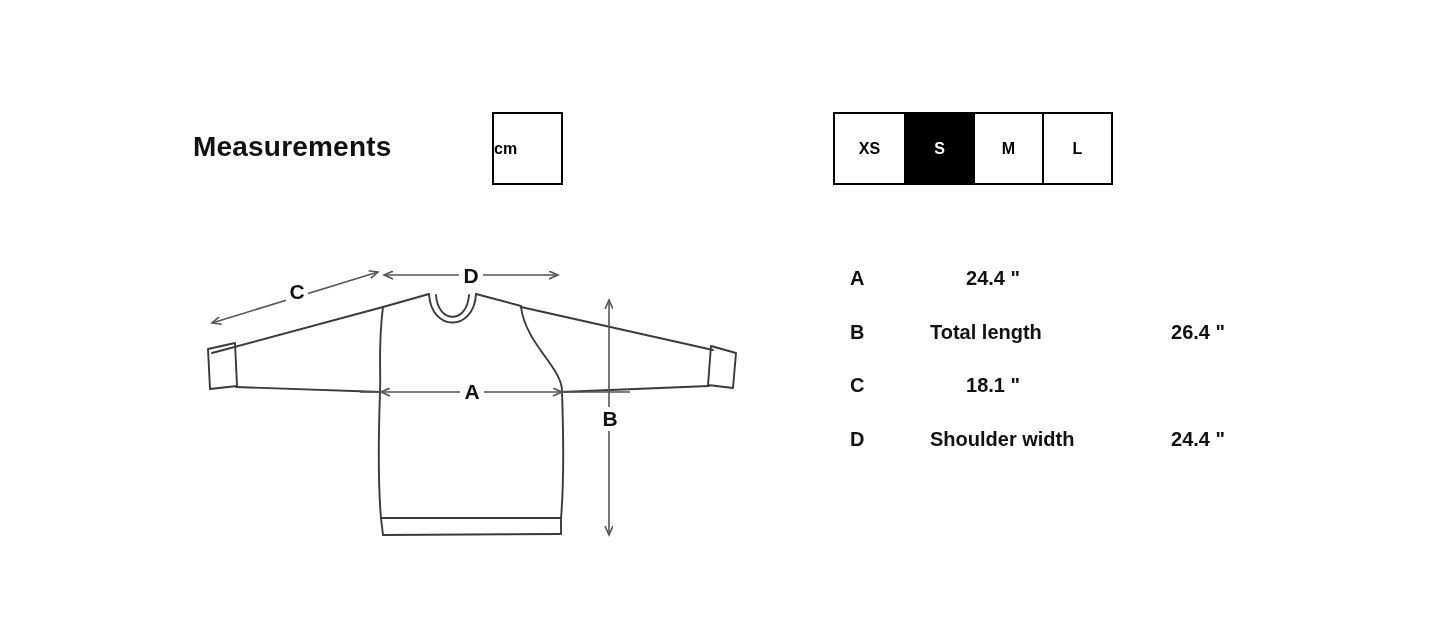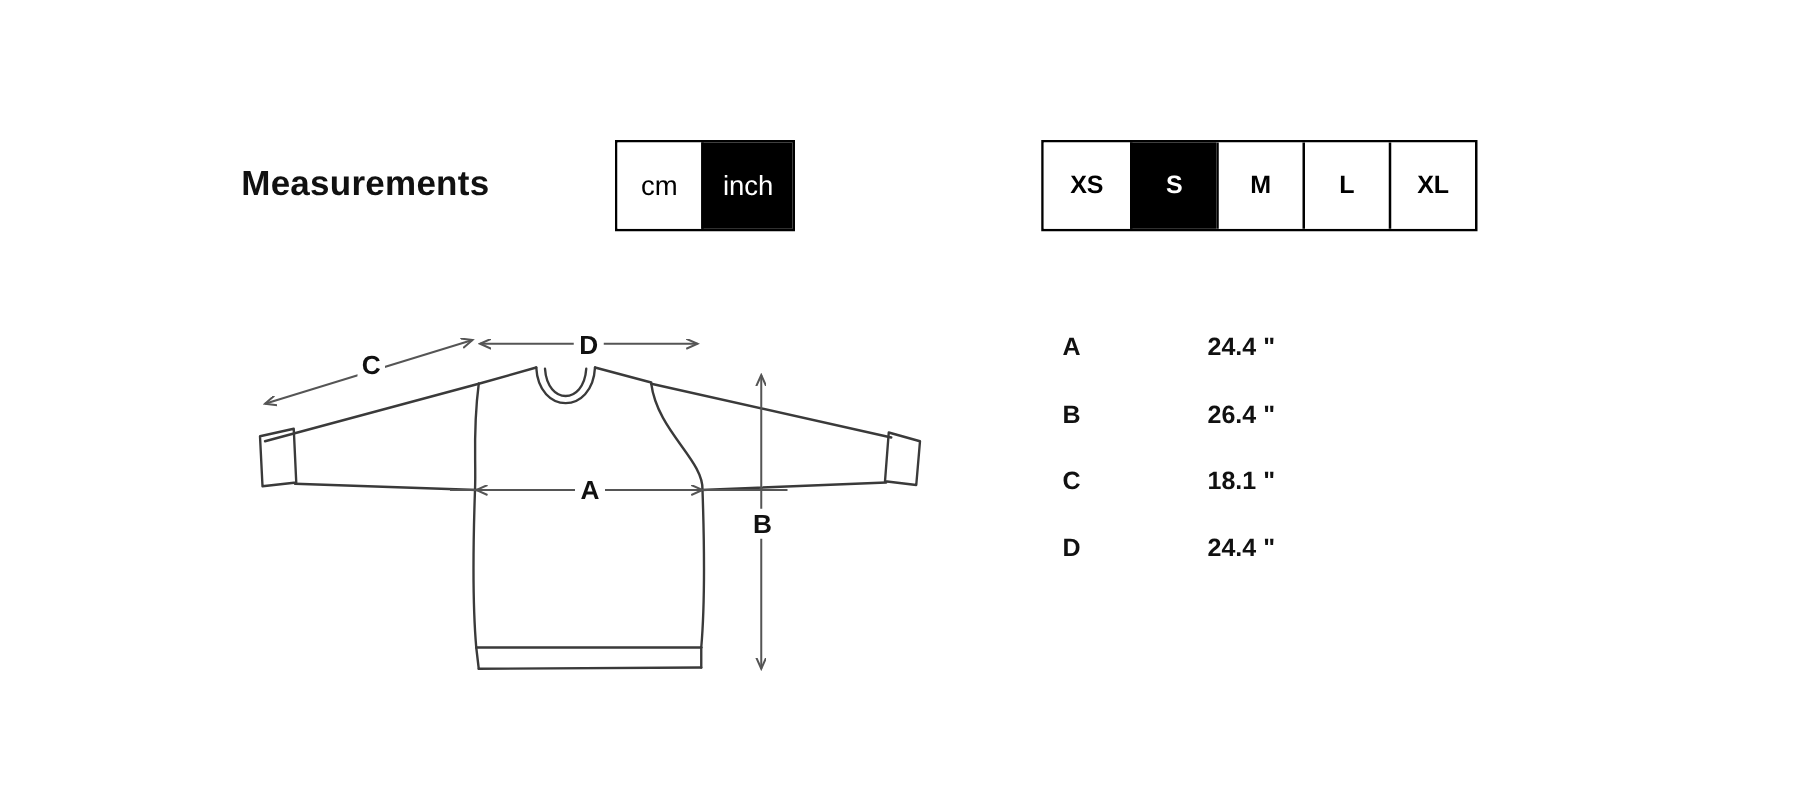--- a/index.html
+++ b/index.html
@@ -36,23 +36,22 @@
     height: 73px;
     display: flex;
     border: 2px solid #000000;
     box-sizing: border-box;
     background: #ffffff;
   }
   #unit-toggle .unit-opt {
     width: 67px;
     display: flex;
     align-items: center;
-    justify-content: center;
-    font-size: 22px;
-    font-weight: normal;
+    font-size: 16px;
+    font-weight: bold;
     box-sizing: border-box;
     background: #ffffff;
     color: #000000;
     cursor: pointer;
     user-select: none;
   }
   #unit-toggle .unit-opt + .unit-opt {
     border-left: 2px solid #000000;
     width: 73px;
   }
@@ -70,21 +69,21 @@
     display: flex;
     border: 2px solid #000000;
     box-sizing: border-box;
     background: #ffffff;
   }
   #size-selector .size-opt {
     width: 69px;
     display: flex;
     align-items: center;
     justify-content: center;
-    font-size: 20px;
+    font-size: 16px;
     font-weight: bold;
     box-sizing: border-box;
     background: #ffffff;
     color: #000000;
     cursor: pointer;
     user-select: none;
   }
   #size-selector .size-opt + .size-opt {
     border-left: 2px solid #000000;
   }
@@ -140,58 +139,54 @@
 </style>
 </head>
 <body>
 
 <div id="measurements-title">Measurements</div>
 
 <div id="unit-toggle">
   <div class="unit-opt">
     <span>cm</span>
   </div>
-  <div class="unit-opt selected">
-    <span>inch</span>
-  </div>
 </div>
 
 <div id="size-selector">
   <div class="size-opt">
     <span>XS</span>
   </div>
   <div class="size-opt selected">
     <span>S</span>
   </div>
   <div class="size-opt">
     <span>M</span>
   </div>
   <div class="size-opt">
     <span>L</span>
   </div>
-  <div class="size-opt">
-    <span>XL</span>
-  </div>
 </div>
 
 <div id="measurement-table">
   <div class="meas-row">
     <div class="meas-code">A</div>
     <div class="meas-value">24.4 "</div>
   </div>
   <div class="meas-row">
     <div class="meas-code">B</div>
+    <div class="meas-label">Total length</div>
     <div class="meas-value">26.4 "</div>
   </div>
   <div class="meas-row">
     <div class="meas-code">C</div>
     <div class="meas-value">18.1 "</div>
   </div>
   <div class="meas-row">
     <div class="meas-code">D</div>
+    <div class="meas-label">Shoulder width</div>
     <div class="meas-value">24.4 "</div>
   </div>
 </div>
 
 <div id="garment-diagram">
   <svg viewBox="0 0 570 310" xmlns="http://www.w3.org/2000/svg">
     <defs>
       <marker id="arrowEnd" markerWidth="11" markerHeight="11" refX="9" refY="4" orient="auto" markerUnits="userSpaceOnUse">
         <path d="M0,0 L9,4 L0,8" fill="none" stroke="#555555" stroke-width="1.6"></path>
       </marker>

